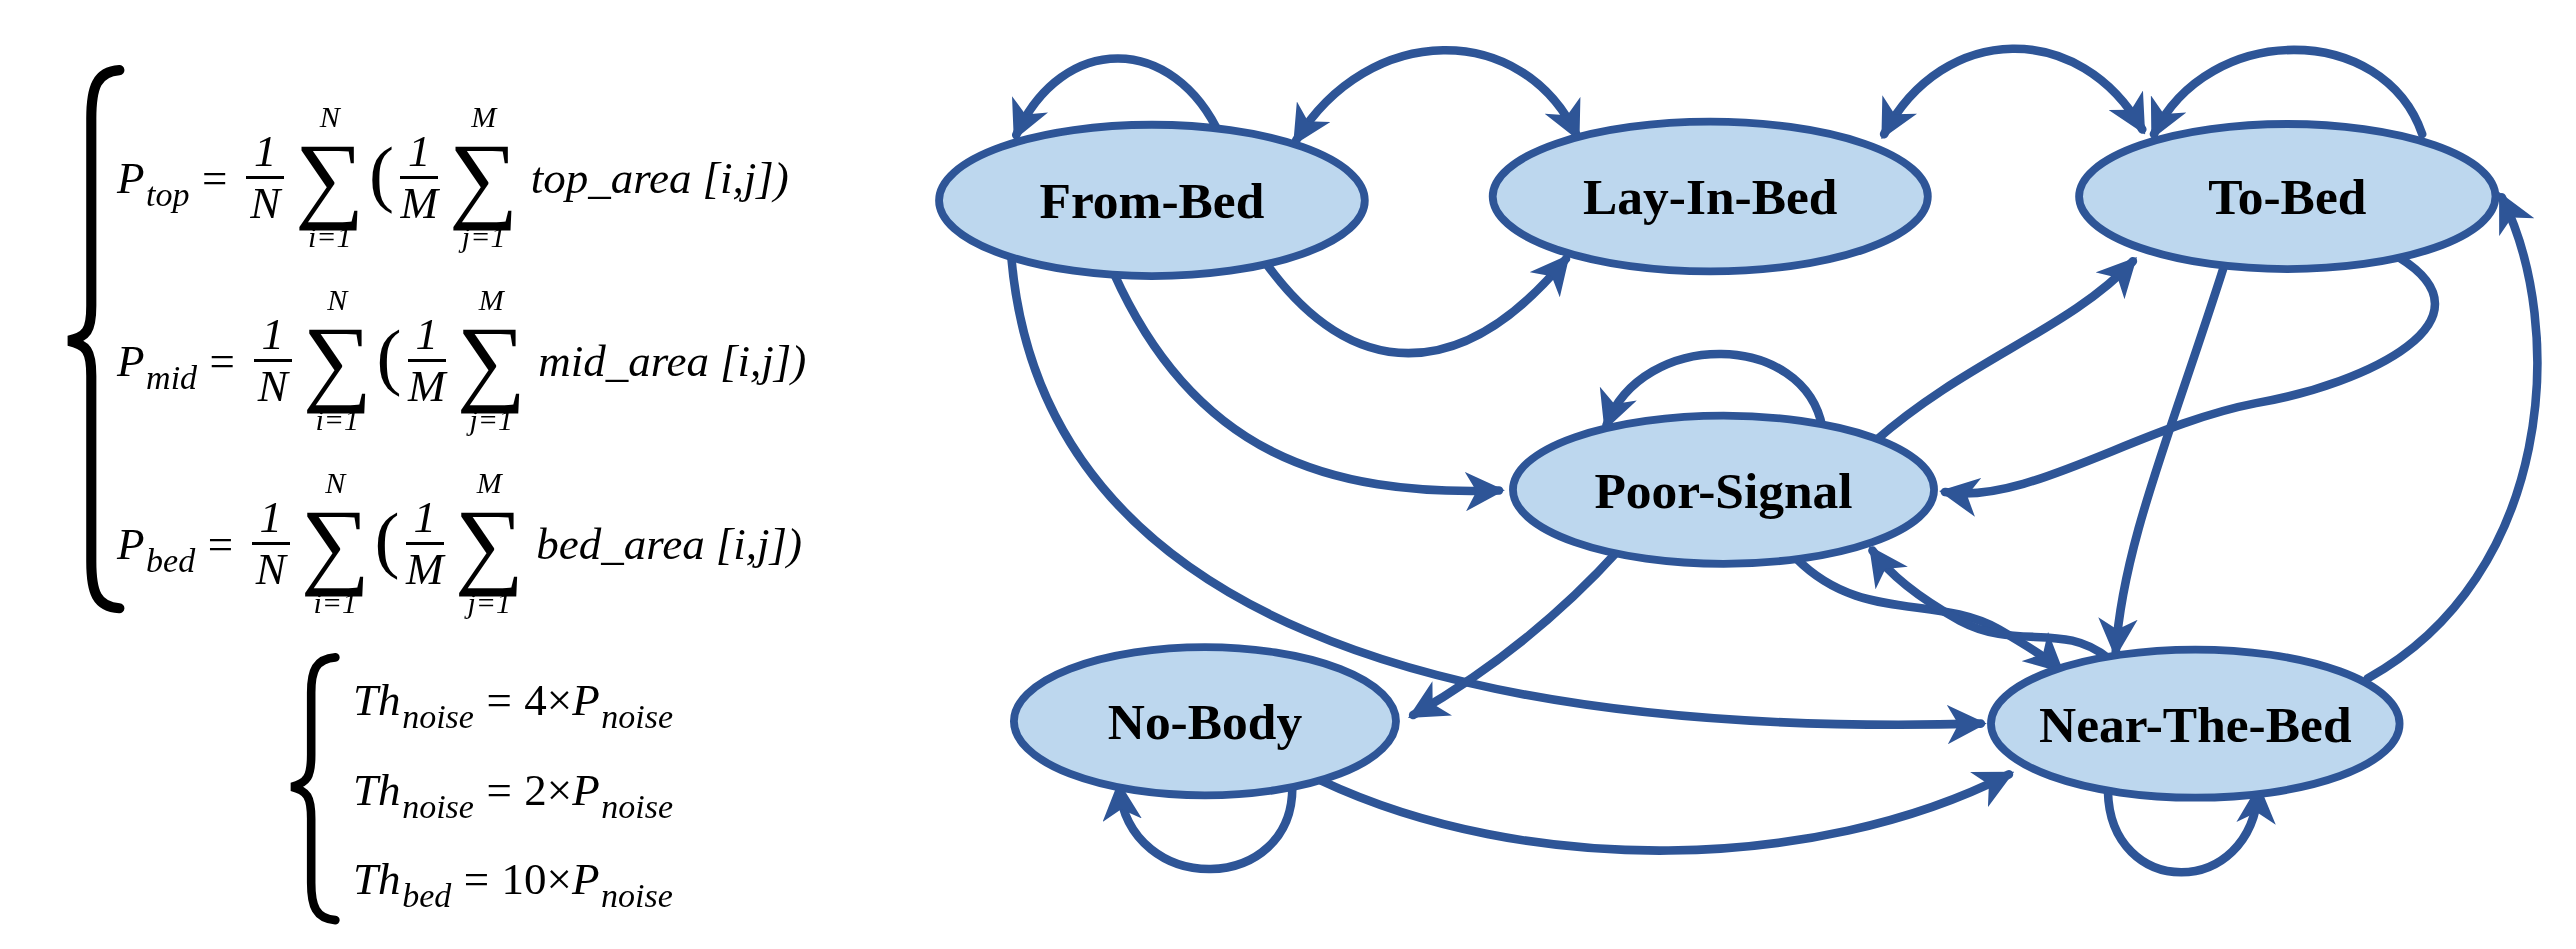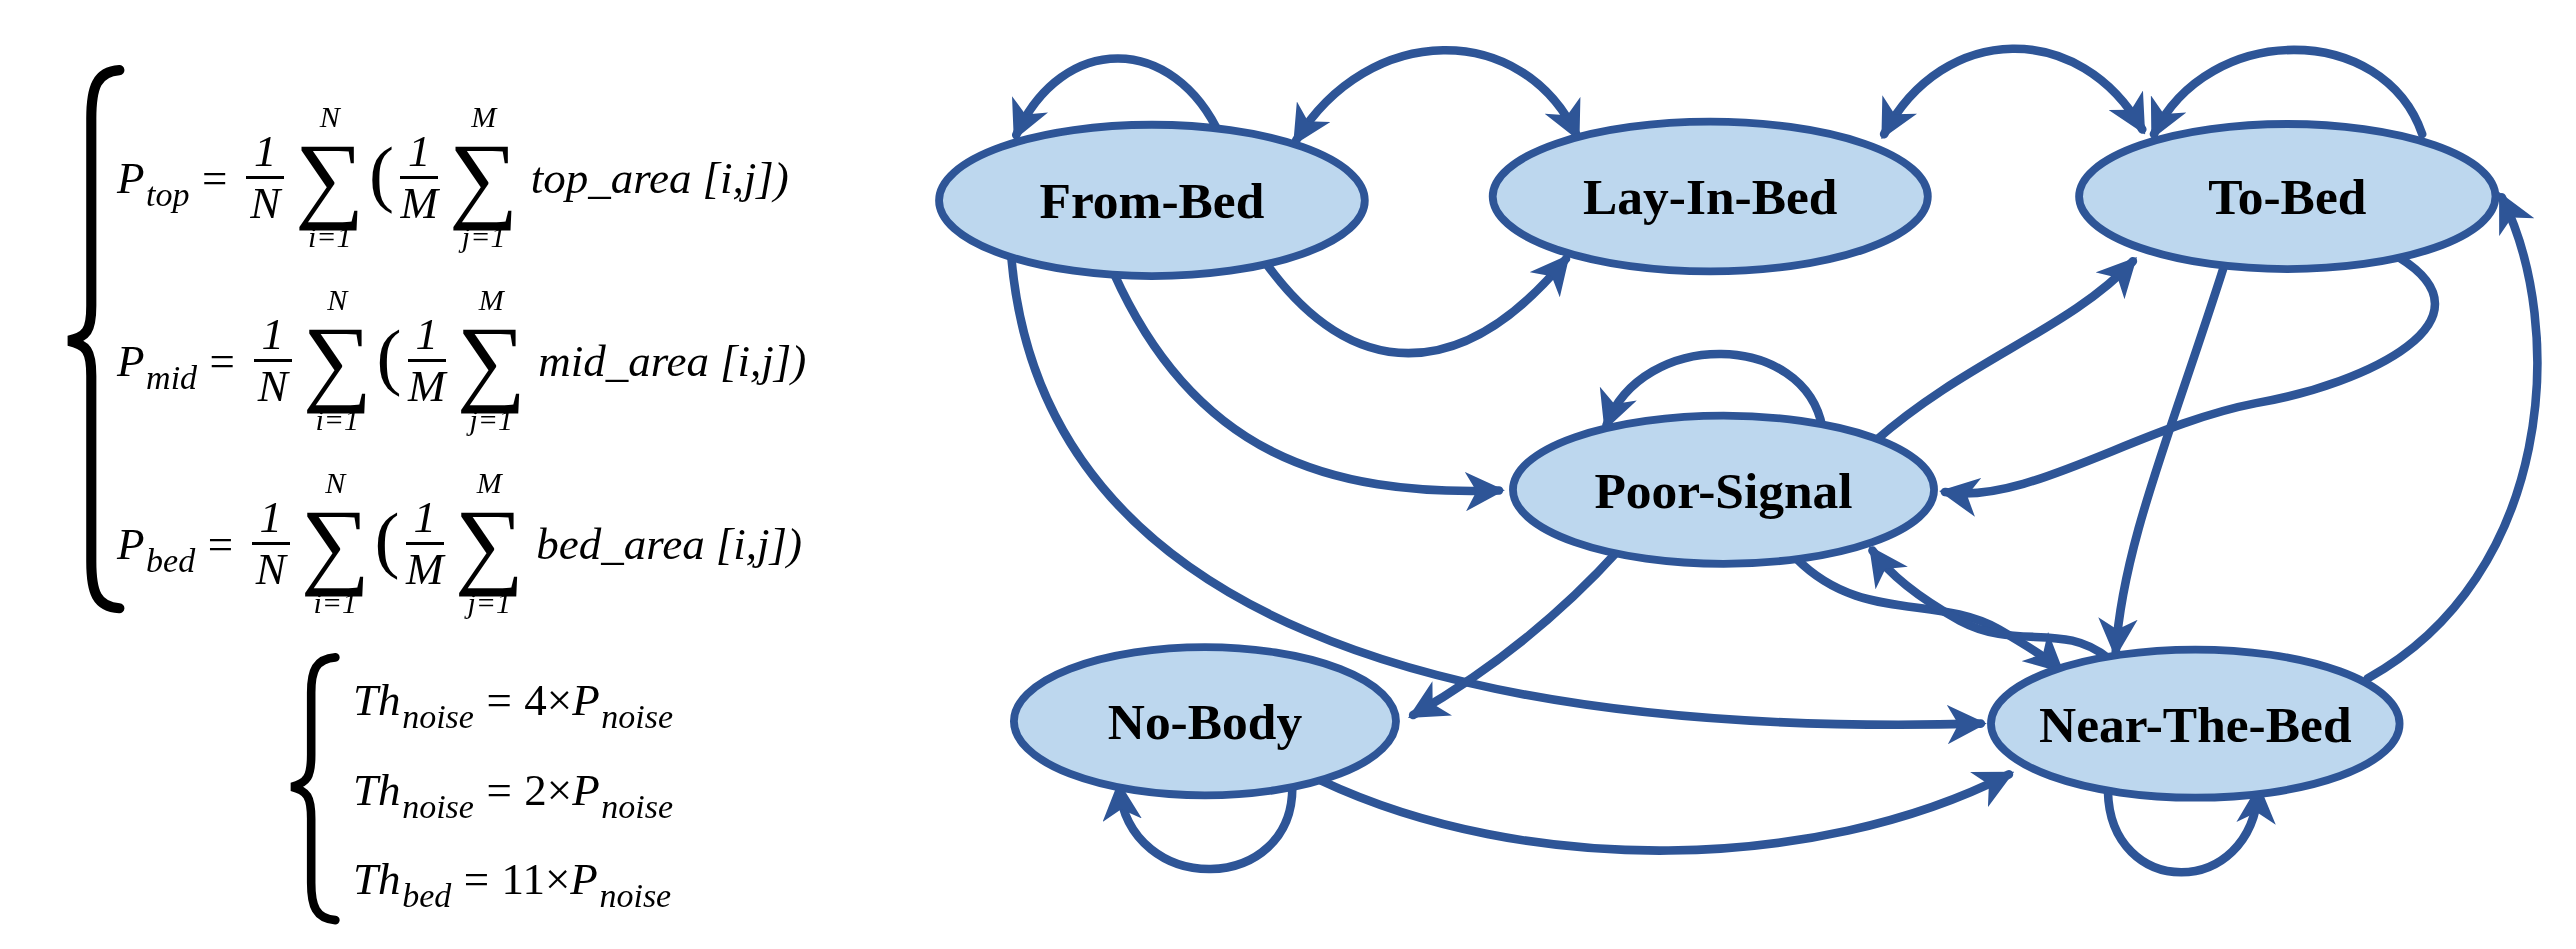--- a/index.html
+++ b/index.html
@@ -200,21 +200,21 @@
         <sub>noise</sub>
       </span>
   </div>
 
   <div class="eq" style="left:353px;top:846px;height:66px">
     <span class="mvar">
         <span>Th</span>
         <sub>bed</sub>
       </span>
     <span class="meq">=</span>
-    <span class="thrm">11</span>
+    <span class="thrm">10</span>
     <span class="thrm">×</span>
     <span class="mvar">
         <span>P</span>
         <sub>noise</sub>
       </span>
   </div>
 
 </div>
 
 

